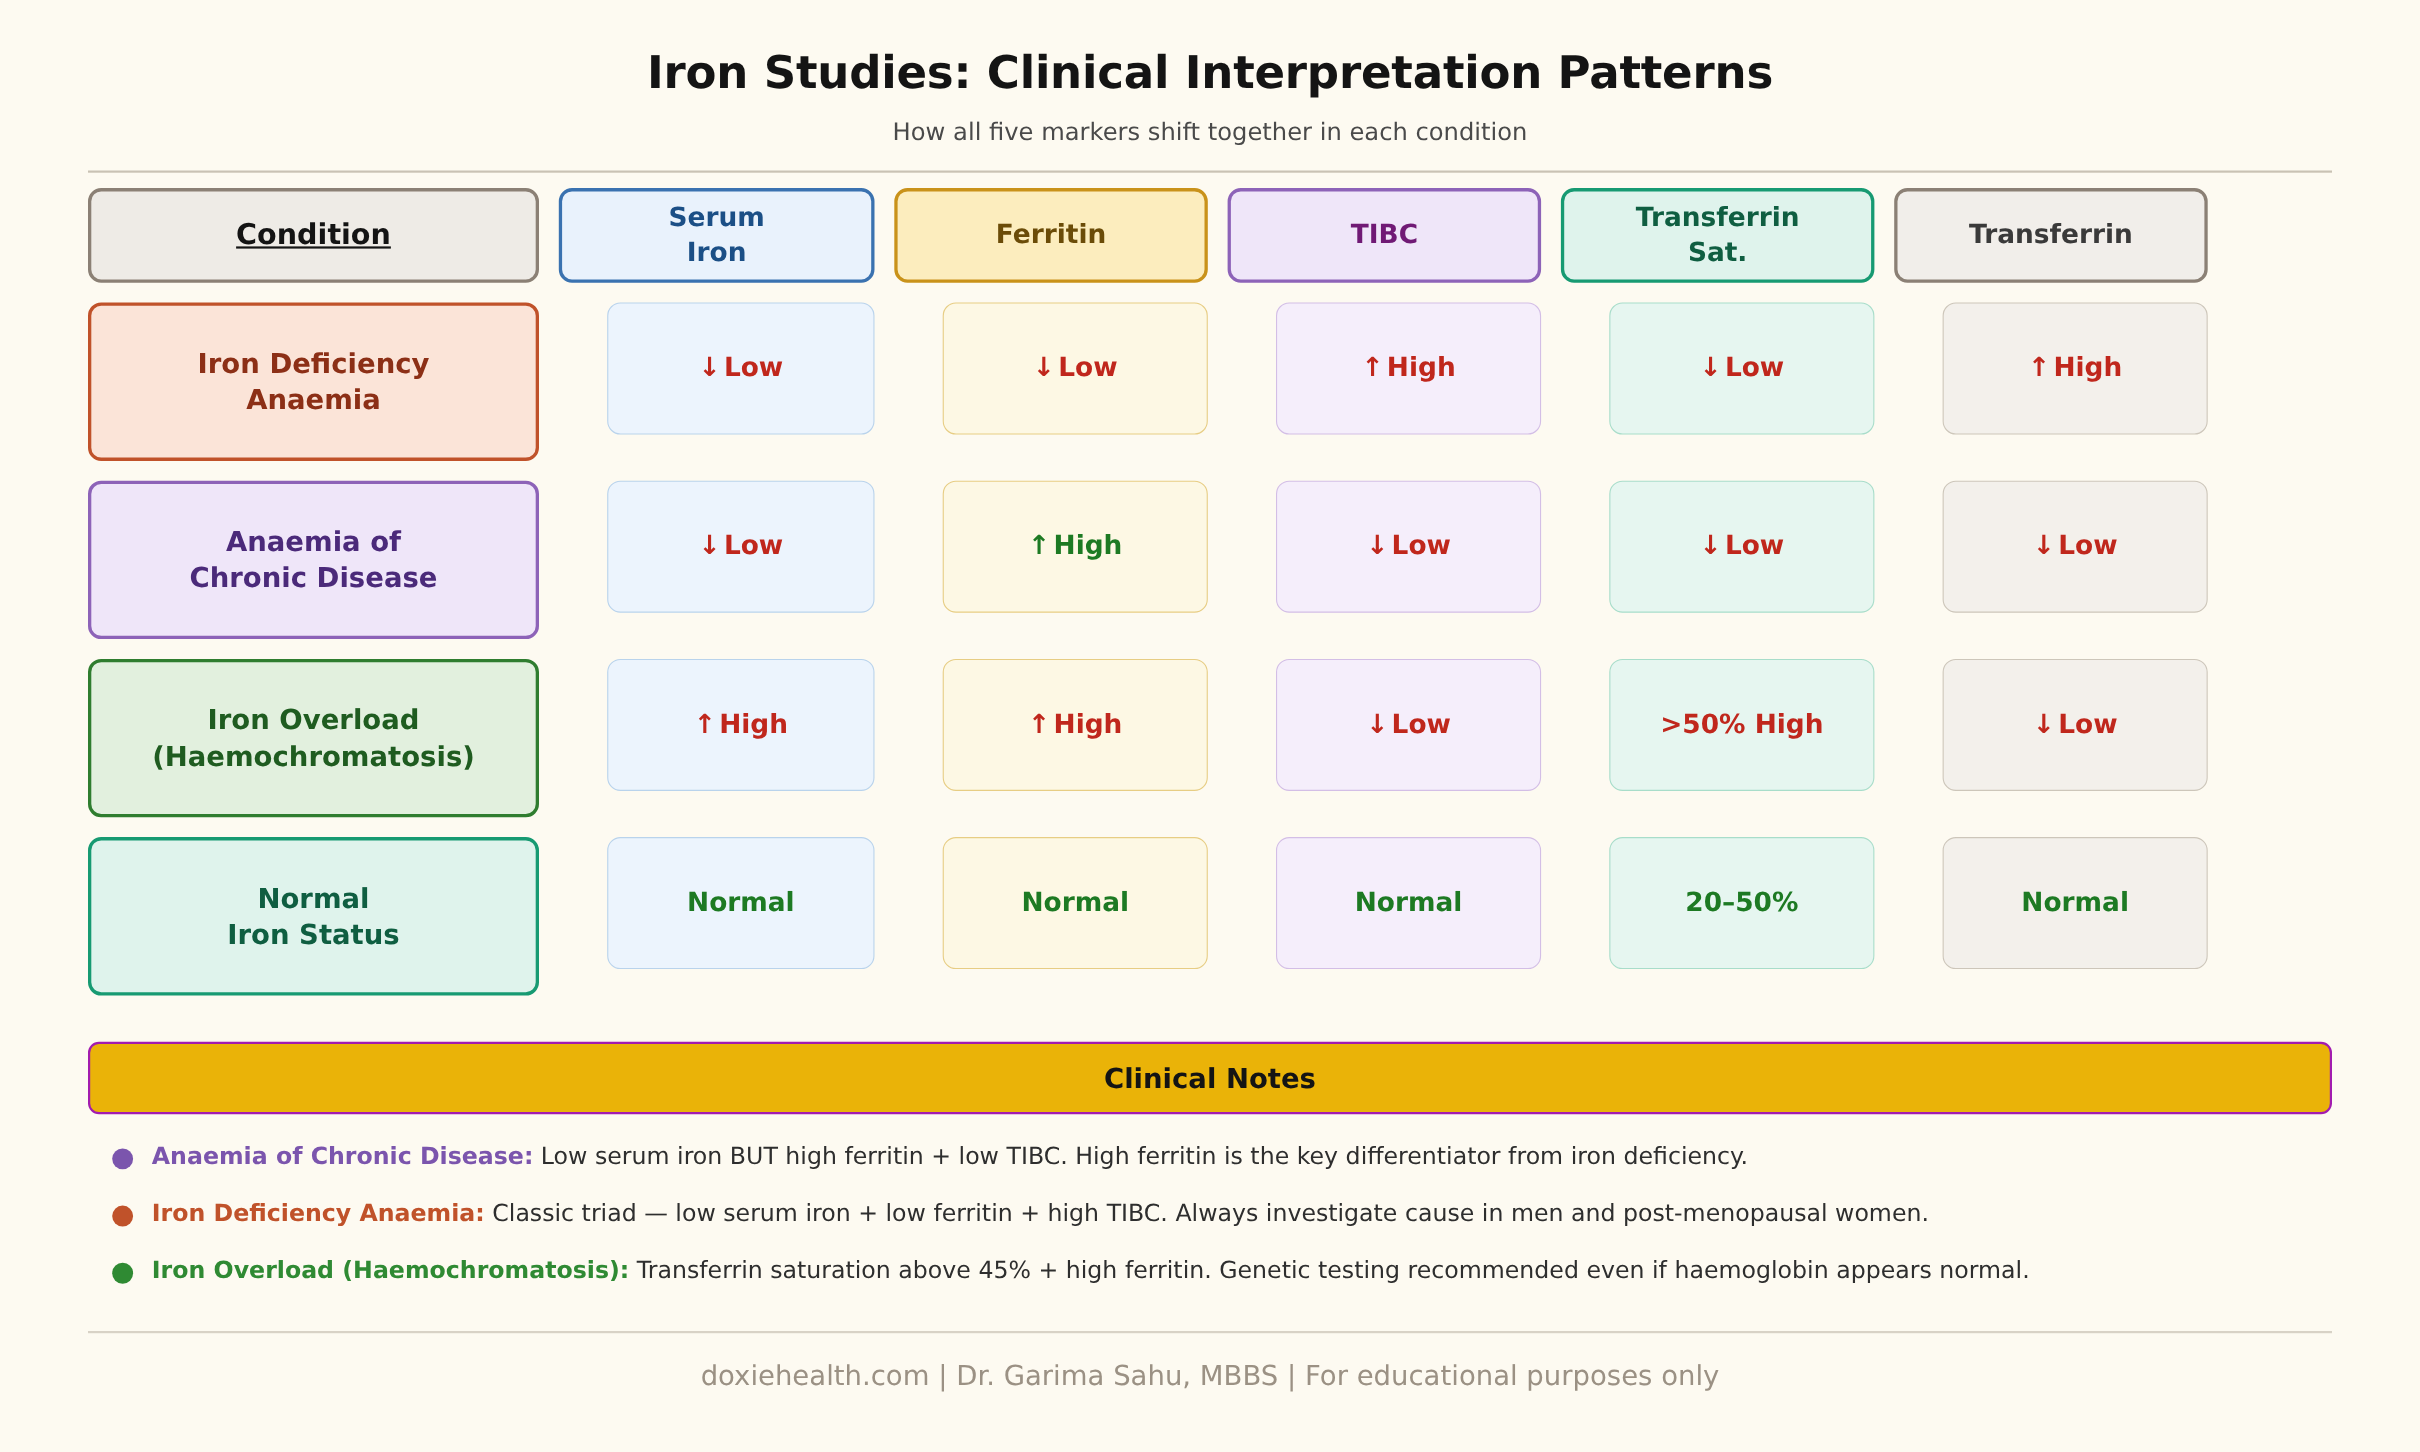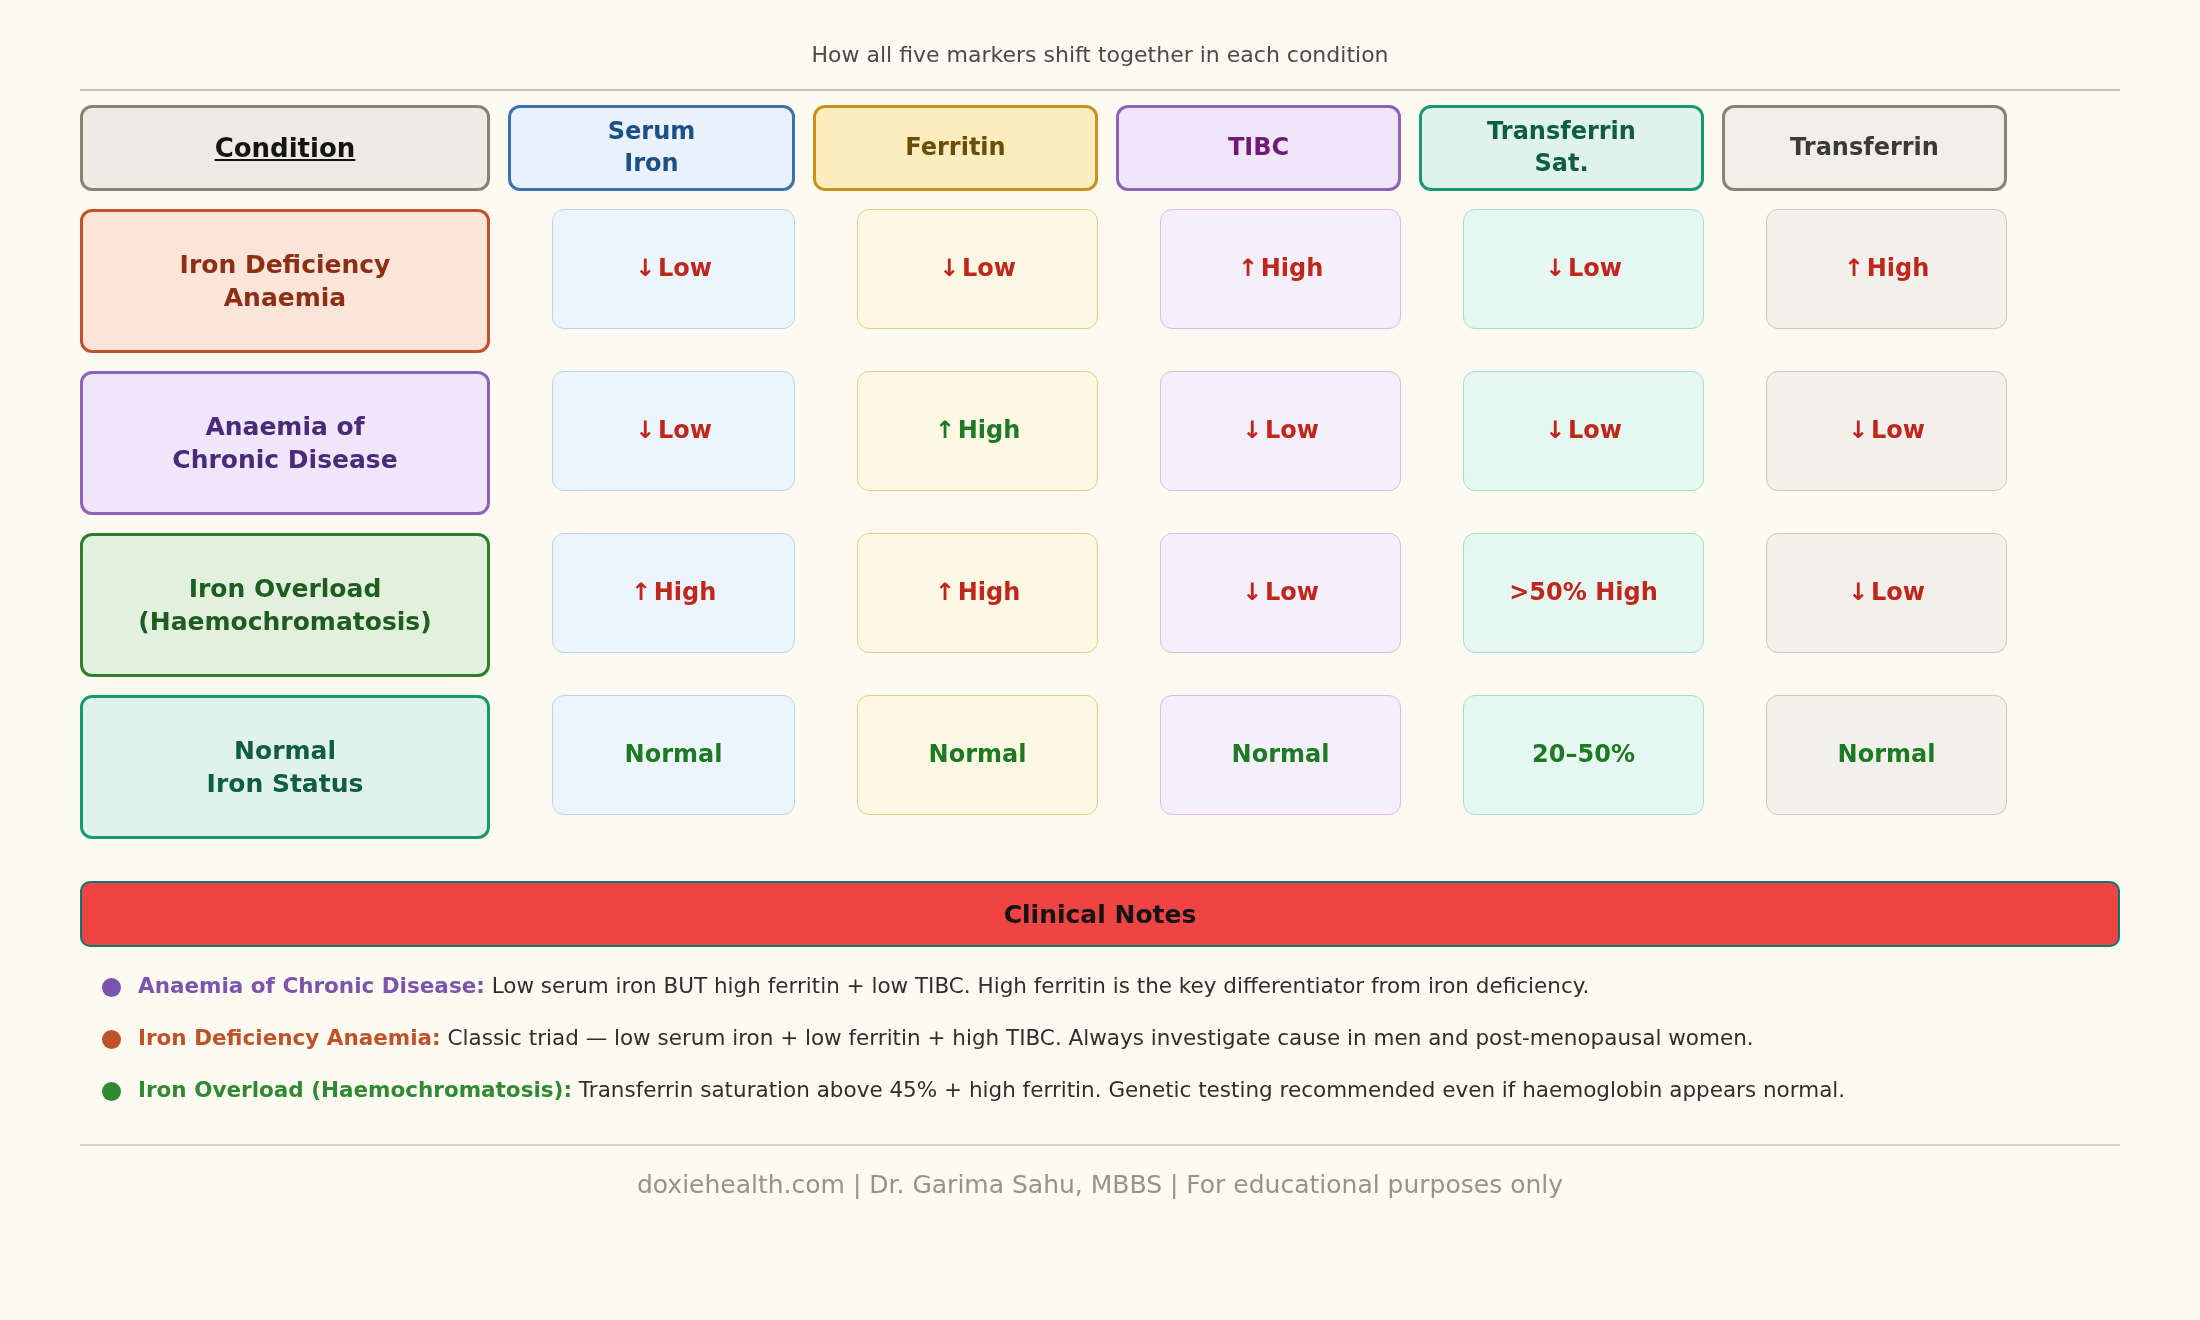--- a/index.html
+++ b/index.html
@@ -102,23 +102,23 @@
 
   .val-abnormal { color: #c0271c; }
   .val-normal   { color: #1d7a23; }
   .arrow { font-weight: 700; margin-right: 3px; }
 
   
   .notes-wrap { margin-top: 42px; }
 
   .notes-header {
     height: 66px;
-    border: 2px solid #0f766e;
+    border: 2px solid #a21caf;
     border-radius: 10px;
-    background: #ef4444;
+    background: #eab308;
     display: flex;
     align-items: center;
     justify-content: center;
     font-size: 25px;
     font-weight: 700;
     color: #141414;
   }
 
   .notes-list { margin-top: 26px; }
 
@@ -152,20 +152,21 @@
     font-size: 25px;
     color: #9b9184;
     padding-top: 24px;
   }
 </style>
 </head>
 <body>
 
 <div class="page">
 
+  <h1 class="title">Iron Studies: Clinical Interpretation Patterns</h1>
   <p class="subtitle">How all five markers shift together in each condition</p>
   <div class="head-rule"></div>
 
   <div class="matrix" id="matrix">
       <div class="cell hcell cond" style="border-color: rgb(139, 128, 117); background: rgb(238, 235, 230); color: rgb(20, 20, 20);">Condition</div>
       <div class="cell hcell" style="border-color: rgb(58, 114, 176); background: rgb(233, 242, 252); color: rgb(27, 79, 134);">Serum<br>Iron</div>
       <div class="cell hcell" style="border-color: rgb(201, 146, 26); background: rgb(252, 237, 190); color: rgb(107, 76, 8);">Ferritin</div>
       <div class="cell hcell" style="border-color: rgb(141, 99, 184); background: rgb(239, 230, 249); color: #701a75;">TIBC</div>
       <div class="cell hcell" style="border-color: rgb(23, 154, 114); background: rgb(223, 243, 236); color: rgb(15, 94, 65);">Transferrin<br>Sat.</div>
       <div class="cell hcell" style="border-color: rgb(139, 128, 117); background: rgb(241, 238, 234); color: rgb(58, 58, 58);">Transferrin</div>

